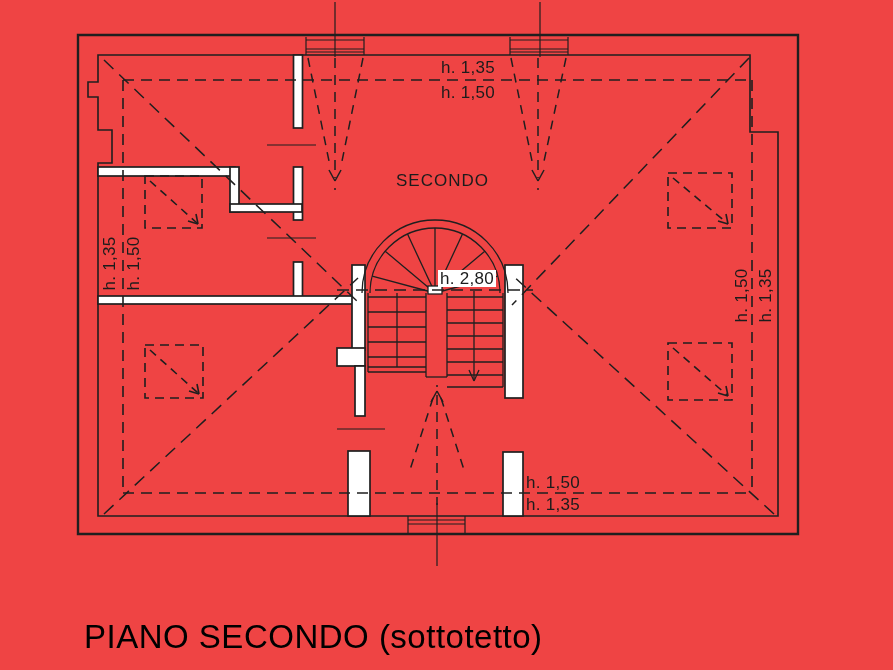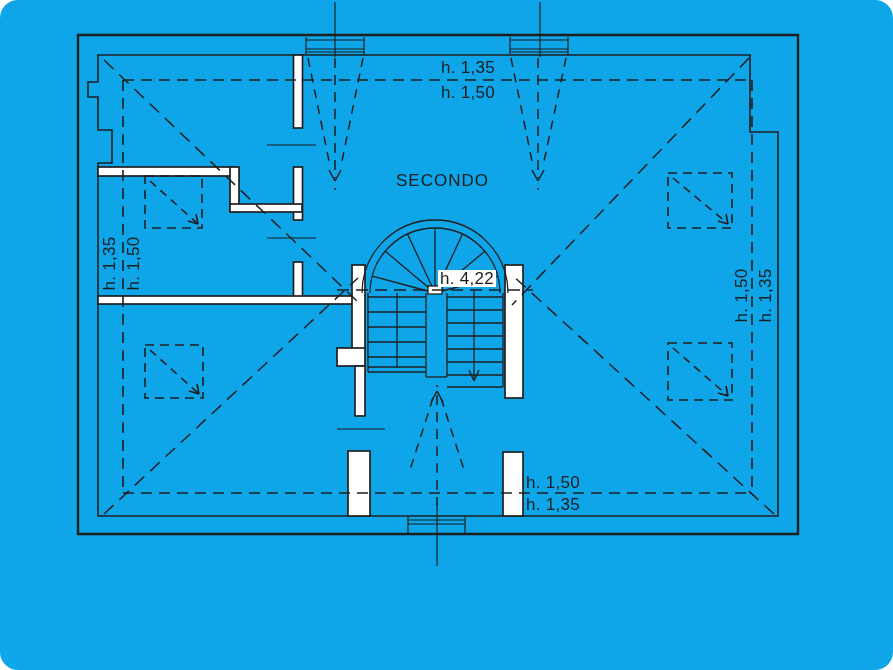--- a/index.html
+++ b/index.html
@@ -3,23 +3,22 @@
 <meta charset="utf-8">
 <style>
   html, body {
     margin: 0; padding: 0;
     background: #ffffff;
     font-family: "Liberation Sans", sans-serif;
   }
   .canvas {
     position: relative;
     width: 893px; height: 670px;
-    background: #0ea5e9;
+    background: #ef4444;
     overflow: hidden;
-    border-radius: 18px;
   }
   .canvas svg { position: absolute; left: 0; top: 0; }
   .lbl {
     position: absolute;
     color: #1c1c1c;
     font-size: 17px;
     line-height: 1.0;
     white-space: nowrap;
     letter-spacing: 0.3px;
   }
@@ -228,24 +227,25 @@
         </g>
       </g>
     </g>
   </svg>
 
   <div class="lbl" style="left:441px; top:59px;">h. 1,35</div>
   <div class="lbl" style="left:441px; top:84px;">h. 1,50</div>
 
   <div class="lbl room-lbl" style="left:396px; top:172px;">SECONDO</div>
 
-  <div class="lbl bg" style="left:438px; top:270px;">h. 4,22</div>
+  <div class="lbl bg" style="left:438px; top:270px;">h. 2,80</div>
 
   <div class="lbl" style="left:526px; top:474px;">h. 1,50</div>
   <div class="lbl" style="left:526px; top:496px;">h. 1,35</div>
 
   <div class="lbl rot" style="left:69px; top:255px;">h. 1,35</div>
   <div class="lbl rot" style="left:93px; top:255px;">h. 1,50</div>
 
   <div class="lbl rot" style="left:701px; top:287px;">h. 1,50</div>
   <div class="lbl rot" style="left:725px; top:287px;">h. 1,35</div>
 
+  <div class="plan-title">PIANO SECONDO (sottotetto)</div>
 </div>
 
 </body></html>

